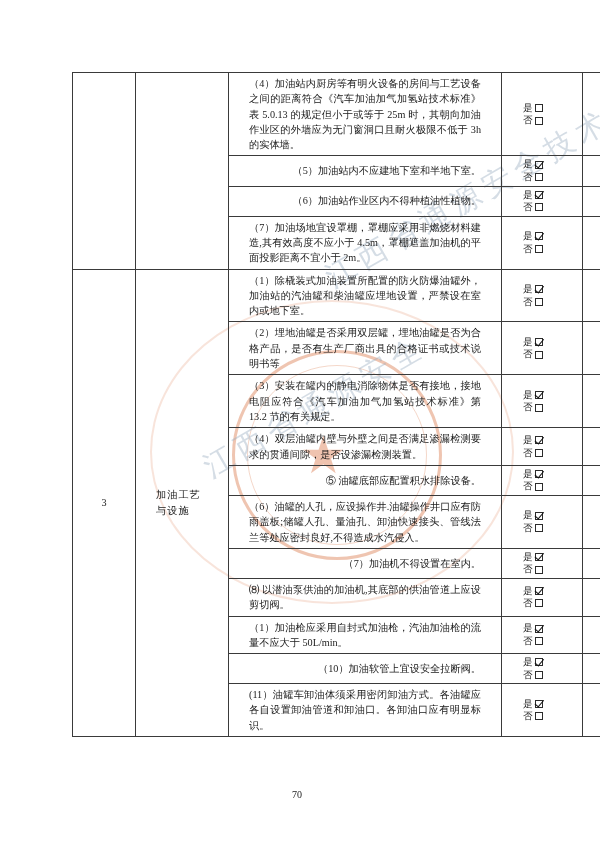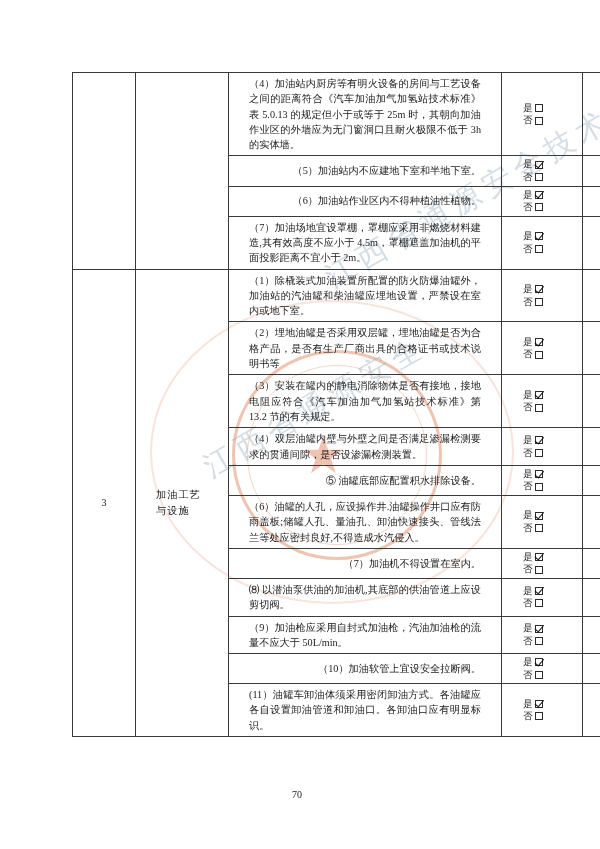--- a/index.html
+++ b/index.html
@@ -451,21 +451,21 @@
             </div>
           </div>
         </td>
         <td class="col-note">
           <span class="note-text"></span>
         </td>
       </tr>
 
       <tr>
         <td class="col-item">
-          <div class="item-text">（9）加油枪应采用自封式加油枪，汽油加油枪的流量不应大于 50L/min。</div>
+          <div class="item-text">（1）加油枪应采用自封式加油枪，汽油加油枪的流量不应大于 50L/min。</div>
         </td>
         <td class="col-chk">
           <div class="chk-group">
             <div class="chk-row">
               <span>是</span>
                 <span class="box checked"></span>
             </div>
             <div class="chk-row">
               <span>否</span>
                 <span class="box"></span>

